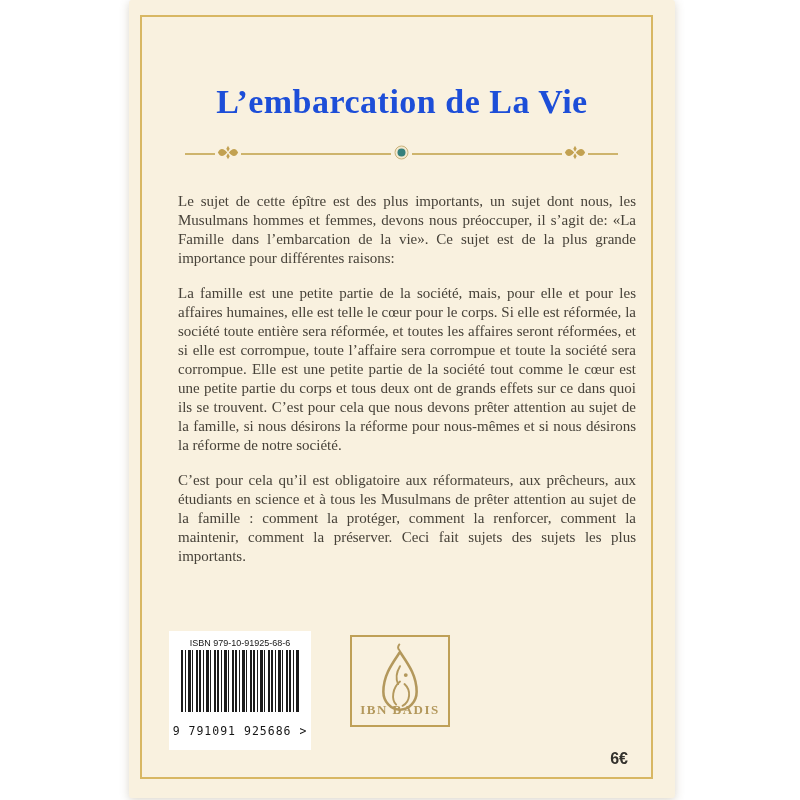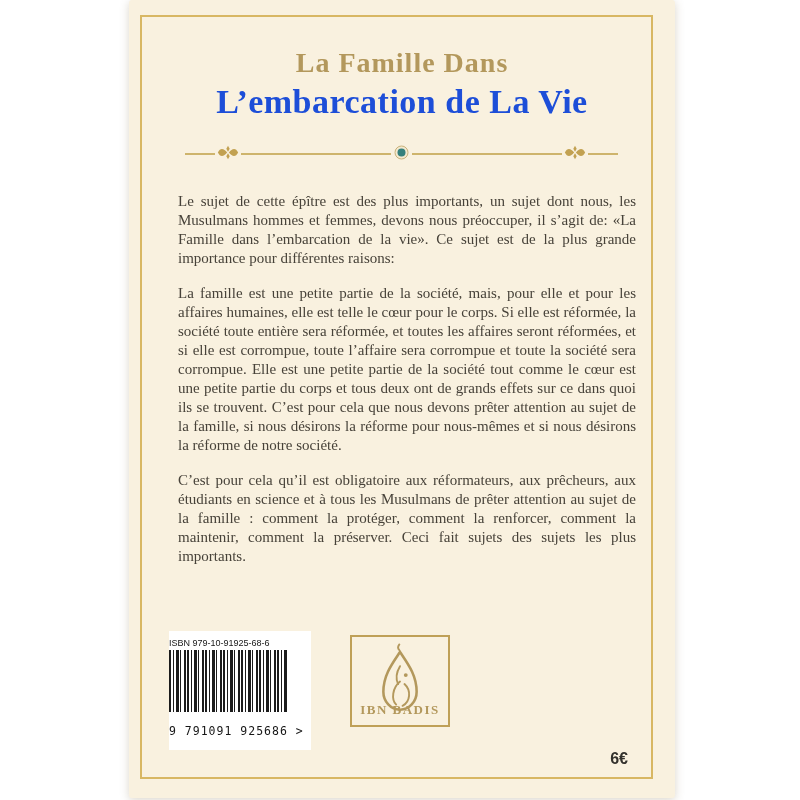--- a/index.html
+++ b/index.html
@@ -38,21 +38,21 @@
 
   .text-block {
     position:absolute; top:176px; left:49px; width:458px;
     font-size:15px; line-height:19px; text-align:justify; color:#474239;
   }
   .text-block p { margin:16px 0 15px 0;font-family:Liberation Serif, serif; }
   .author { text-align:right; font-size:15.5px; margin-top:2px; color:#474239; }
 
   .barcode-box {
     position:absolute; left:40px; top:631px; width:142px; height:119px;
-    background:#ffffff; display:flex; flex-direction:column; align-items:flex-start;
+    background:#ffffff; display:flex; flex-direction:column; align-items:center;
     padding-top:7px;
   }
   .isbn {
     font-family:"Liberation Sans","DejaVu Sans",sans-serif;
     font-size:9px; color:#161616; white-space:nowrap;
   }
   .bars {
     width:118px; height:62px; margin-top:2px;
     background:repeating-linear-gradient(90deg,
       #1c1c1c 0px,#1c1c1c 2px,#ffffff 2px,#ffffff 4px,
@@ -84,21 +84,20 @@
     font-weight:bold; font-size:16px; color:#33312c;
   }
 </style>
 </head>
 <body>
 
 <div class="page">
   <div class="cover">
     <div class="frame"></div>
 
-    <div class="title1">La Famille Dans</div>
     <div class="title2">L’embarcation de La Vie</div>
 
     <div class="divider">
       <div class="dline short"></div>
       <span class="orn">
         <svg width="22" height="17" viewBox="0 0 26 18">
           <path d="M12 9 C8 4 4 3 1 9 C4 15 8 14 12 9 Z" fill="#c2a151"></path>
           <path d="M14 9 C18 4 22 3 25 9 C22 15 18 14 14 9 Z" fill="#c2a151"></path>
           <path d="M13 1 L15 4.5 L13 8 L11 4.5 Z" fill="#c2a151"></path>
           <path d="M13 10 L15 13.5 L13 17 L11 13.5 Z" fill="#c2a151"></path>

